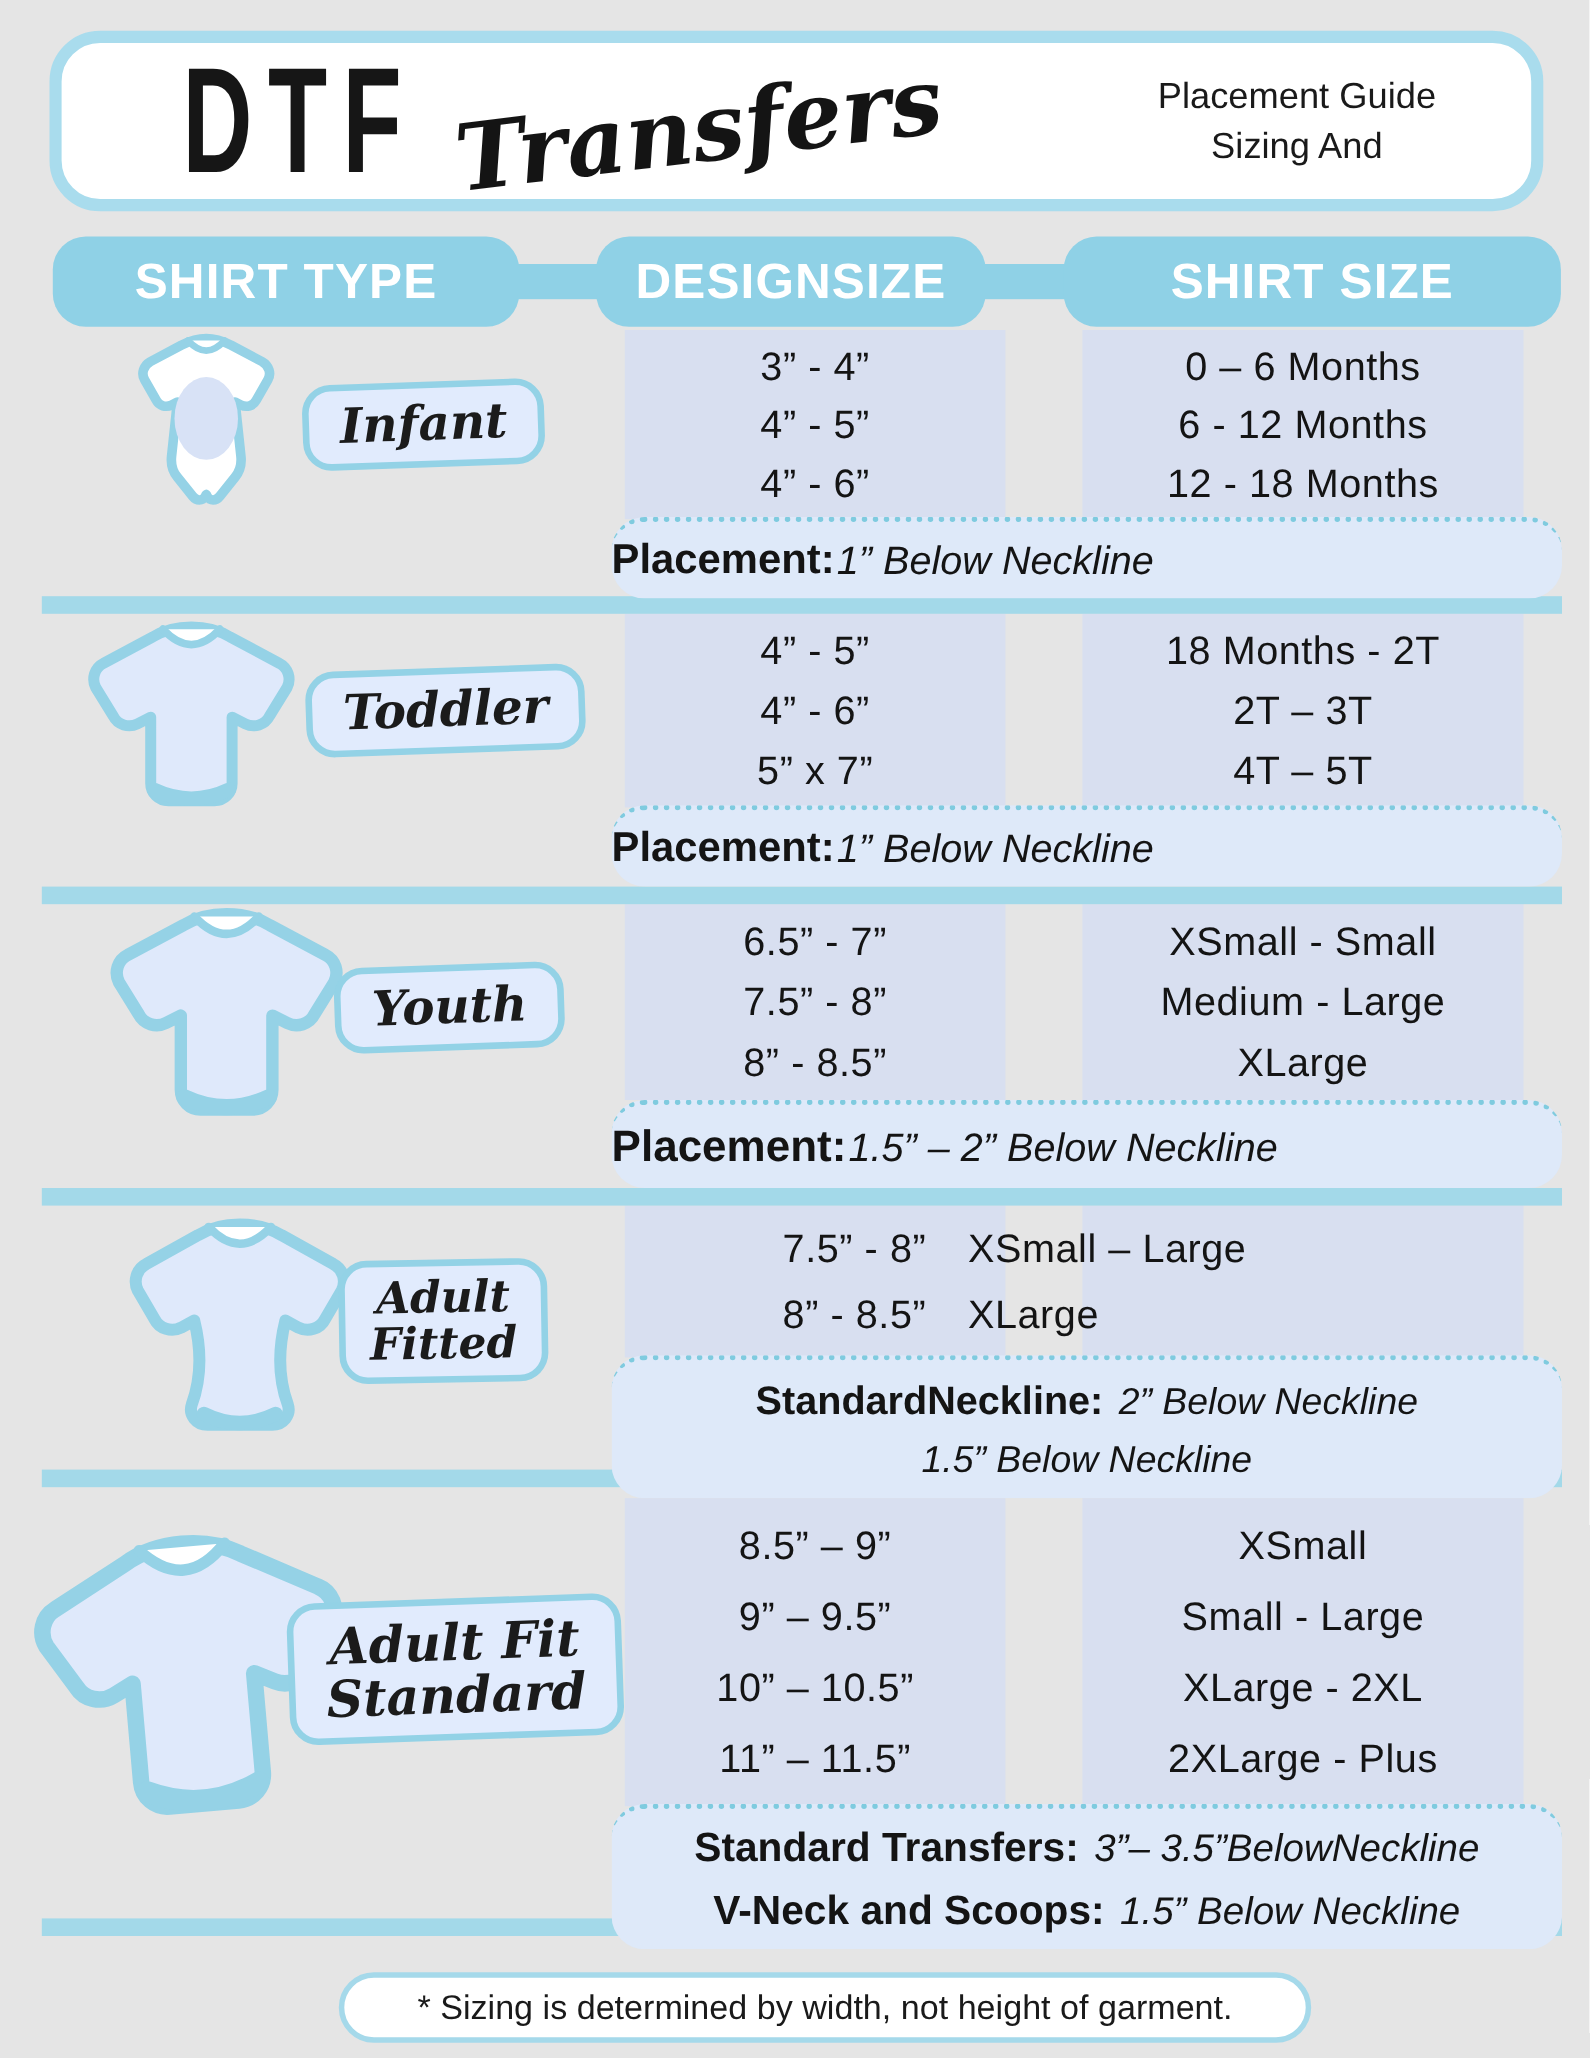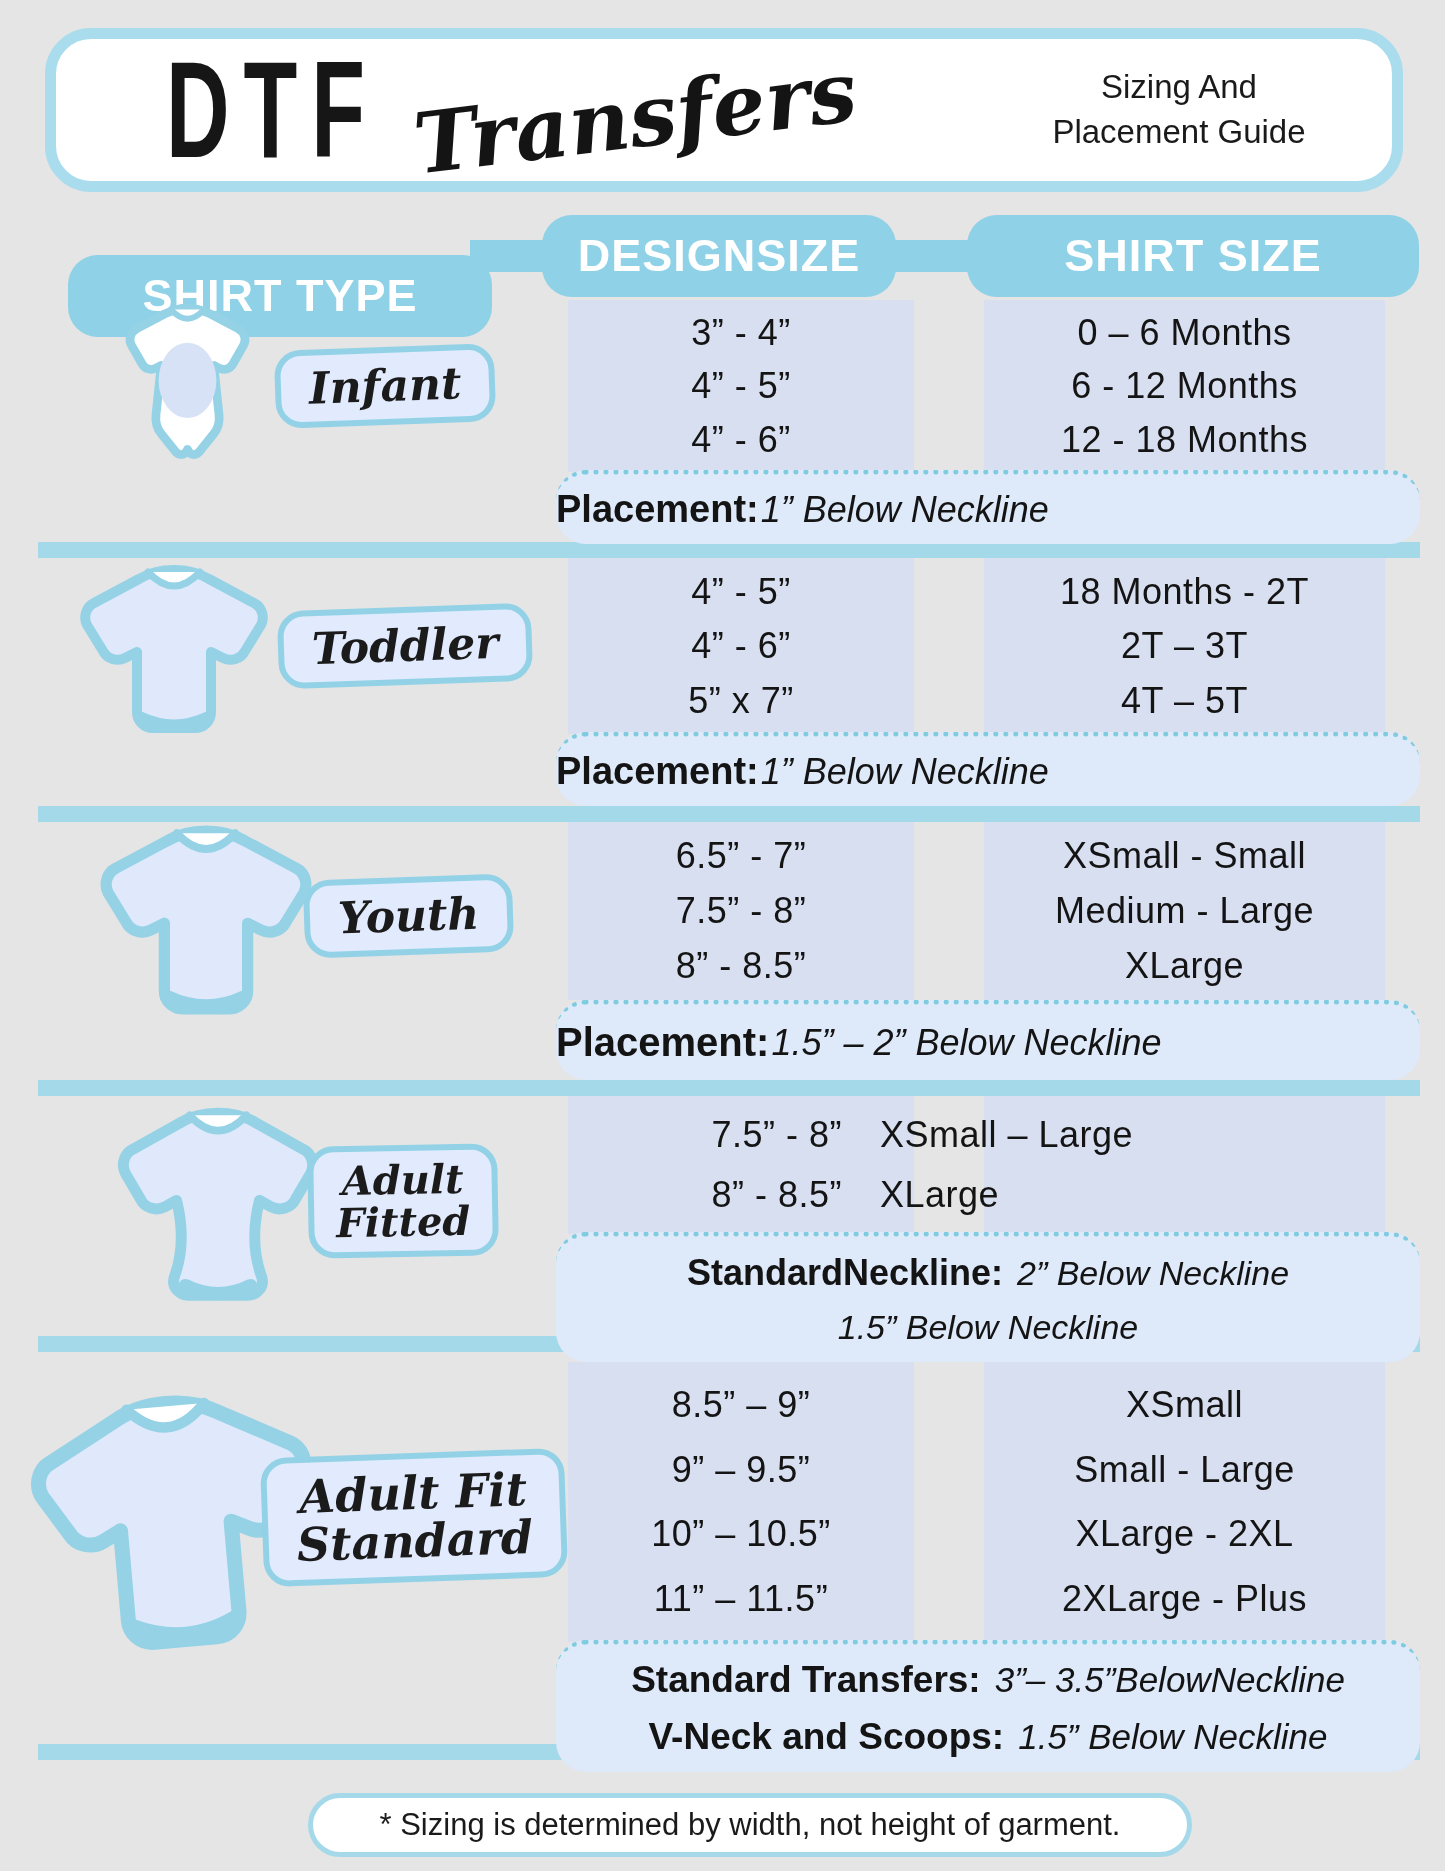--- a/index.html
+++ b/index.html
@@ -17,21 +17,21 @@
   .brand-script { font-family:"DejaVu Serif", serif; font-style:italic; font-weight:600;
     font-size:84px; margin-left:34px; margin-top:14px; transform:rotate(-7deg); display:inline-block; }
   .subtitle { position:absolute; right:48px; top:50%; transform:translateY(-50%);
     width:330px; text-align:center; font-size:33px; line-height:1.35; color:#1a1a1a; }
 
   
   .colheads { position:absolute; top:215px; left:0; width:100%; height:82px; }
   .pill { position:absolute; top:0; height:82px; background:#8fd1e6; border-radius:30px;
     display:flex; align-items:center; justify-content:center;
     color:#fff; font-size:45px; font-weight:800; letter-spacing:1px; }
-  .pill-1 { left:68px;  width:424px;margin-top:40px; }
+  .pill-1 { left:48px;  width:424px; }
   .pill-2 { left:542px; width:354px; }
   .pill-3 { left:967px; width:452px; }
   .connector { position:absolute; top:25px; height:32px; background:#8fd1e6; }
   .conn-1 { left:470px; width:80px; }
   .conn-2 { left:890px; width:85px; }
 
   
   .rows { position:absolute; top:300px; left:0; width:100%; }
   .row { position:relative; width:100%; }
   .bg { position:absolute; top:0; background:#d8dff0; }
@@ -73,22 +73,22 @@
 <body>
 
 <div class="page">
 
   <header class="header-box">
     <div class="brand">
       <span class="brand-dtf">DTF</span>
       <span class="brand-script">Transfers</span>
     </div>
     <div class="subtitle">
+      <div>Placement Guide</div>
       <div>Sizing And</div>
-      <div>Placement Guide</div>
     </div>
   </header>
 
   <div class="colheads">
     <div class="pill pill-1">SHIRT TYPE</div>
     <div class="connector conn-1"></div>
     <div class="pill pill-2">DESIGNSIZE</div>
     <div class="connector conn-2"></div>
     <div class="pill pill-3">SHIRT SIZE</div>
   </div>

